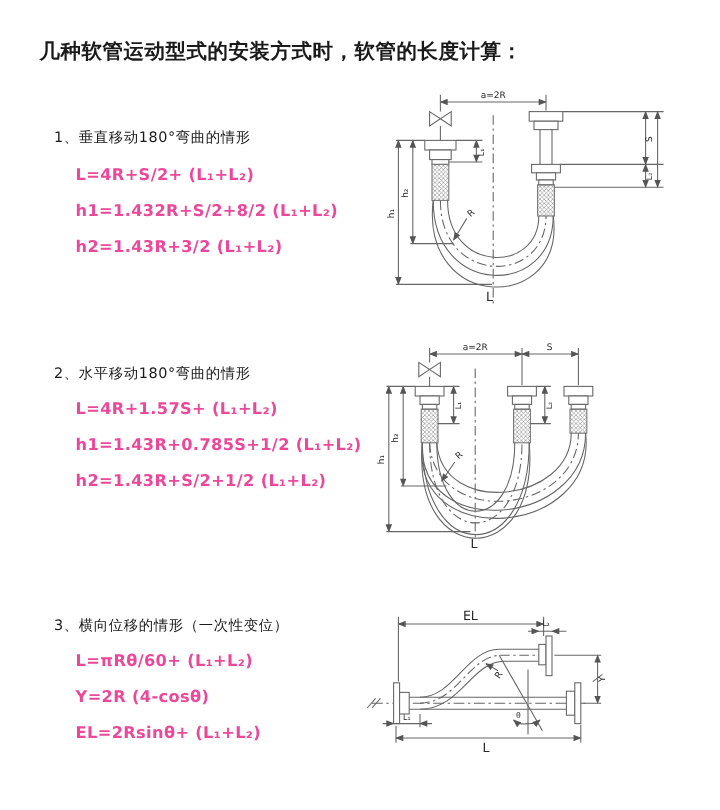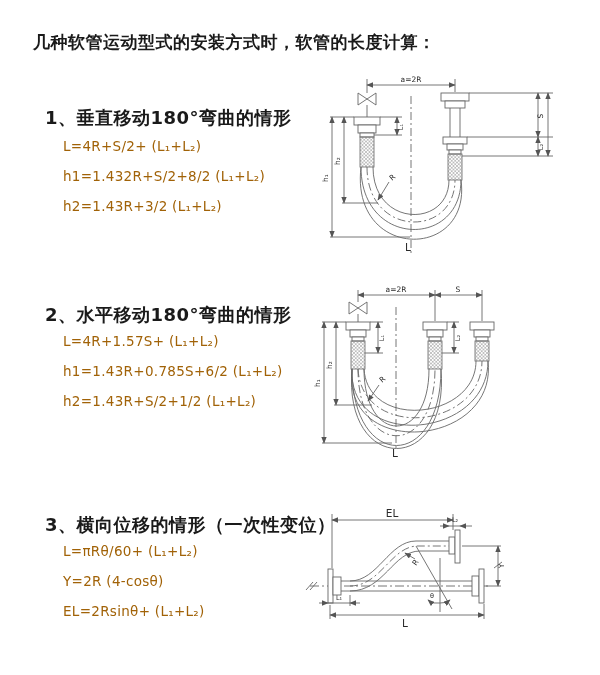--- a/index.html
+++ b/index.html
@@ -3,41 +3,41 @@
 <meta charset="utf-8">
 <style>
   html,body{margin:0;padding:0;}
   body{
     width:600px;height:675px;background:#ffffff;position:relative;
     font-family:"DejaVu Sans","Liberation Sans",sans-serif;color:#1a1a1a;
     overflow:hidden;
   }
   .abs{position:absolute;white-space:nowrap;}
   .doc-title{left:33px;top:4px;font-size:17px;font-weight:bold;letter-spacing:.5px;margin-top:27px;}
-  .sec-heading{left:45px;font-size:18px;font-weight:bold;letter-spacing:.5px;}
-  .formula{left:63px;font-size:13.5px;letter-spacing:.3px;color:#a16207;}
+  .sec-heading{left:45px;font-size:12px;font-weight:normal;letter-spacing:.5px;}
+  .formula{left:63px;font-size:13.5px;letter-spacing:.3px;color:#ec4899;font-weight:bold;}
   svg{position:absolute;}
   svg text{font-family:"DejaVu Sans","Liberation Sans",sans-serif;fill:#2a2a2a;stroke:none;}
   .lbl{font-size:7.5px;}
   .lbl-big{font-size:10.5px;}
   .lbl-sm{font-size:6.5px;}
 </style>
 </head>
 <body>
 
 <div class="abs doc-title">几种软管运动型式的安装方式时，软管的长度计算：</div>
 
 <div class="abs sec-heading" style="top:106px">1、垂直移动180°弯曲的情形</div>
 <div class="abs formula" style="top:138px">L=4R+S/2+ (L₁+L₂)</div>
 <div class="abs formula" style="top:168px">h1=1.432R+S/2+8/2 (L₁+L₂)</div>
 <div class="abs formula" style="top:198px">h2=1.43R+3/2 (L₁+L₂)</div>
 
 <div class="abs sec-heading" style="top:303px">2、水平移动180°弯曲的情形</div>
 <div class="abs formula" style="top:333px">L=4R+1.57S+ (L₁+L₂)</div>
-<div class="abs formula" style="top:363px">h1=1.43R+0.785S+6/2 (L₁+L₂)</div>
+<div class="abs formula" style="top:363px">h1=1.43R+0.785S+1/2 (L₁+L₂)</div>
 <div class="abs formula" style="top:393px">h2=1.43R+S/2+1/2 (L₁+L₂)</div>
 
 <div class="abs sec-heading" style="top:513px">3、横向位移的情形（一次性变位）</div>
 <div class="abs formula" style="top:543px">L=πRθ/60+ (L₁+L₂)</div>
 <div class="abs formula" style="top:573px">Y=2R (4-cosθ)</div>
 <div class="abs formula" style="top:603px">EL=2Rsinθ+ (L₁+L₂)</div>
 
 <svg style="left:310px;top:68px" width="276" height="196" viewBox="0 0 276 196">
   <defs>
     <marker id="arr1" viewBox="0 0 10 8" refX="9" refY="4" markerWidth="8" markerHeight="6" orient="auto-start-reverse">

